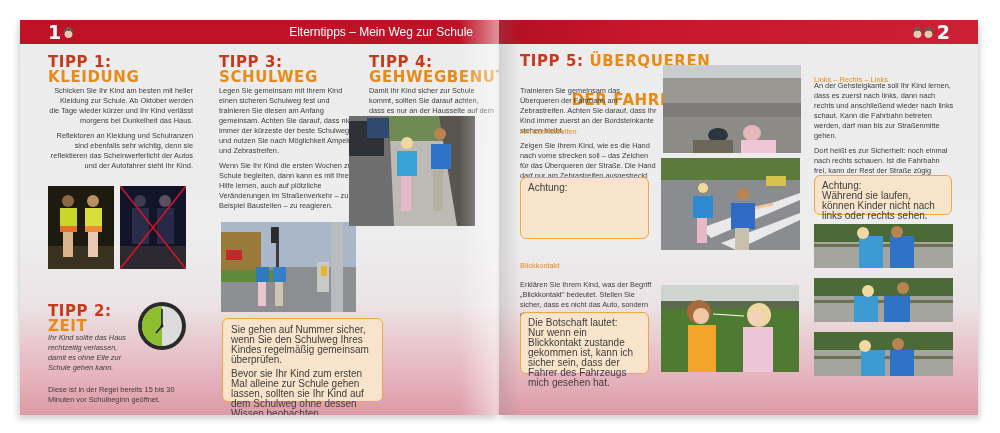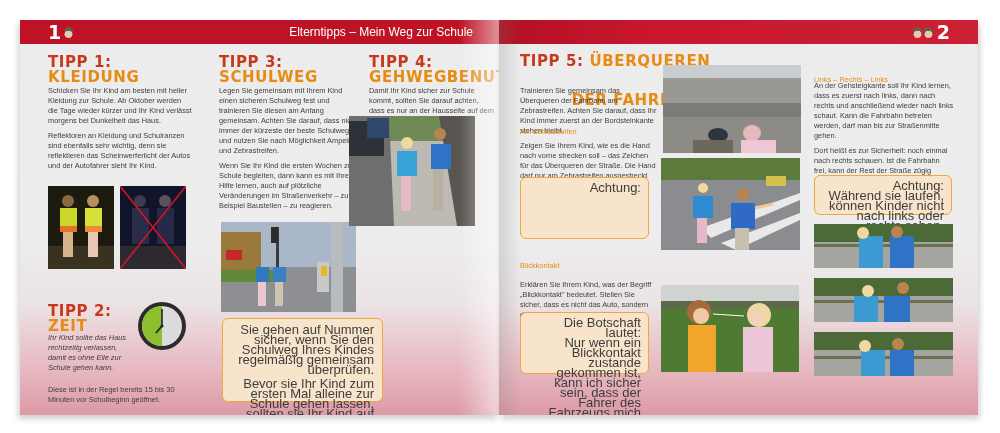--- a/index.html
+++ b/index.html
@@ -47,42 +47,42 @@
   h2.tipp .num { color: #c8381c; display: block; }
   h2.tipp .ttl { color: #e88b15; display: block; }
   h2.tipp.inline .num, h2.tipp.inline .ttl { display: inline; }
   h2.tipp.inline .ttl2 { color: #e88b15; display: block; margin-top: 24px; }
 
   .txt { position: absolute; font-size: 7.4px; line-height: 10px; color: #3d3d3d; }
   .txt p { margin: 0 0 5px 0; }
   .sub { position: absolute; font-size: 7.4px; color: #e88b15; }
   .callout {
     position: absolute; background: #f8e4cb; border: 1.5px solid #eea741; border-radius: 6px;
-    font-size: 13px; line-height: 10px; padding: 6px 8px; box-sizing: border-box; color: #3d3d3d; text-align: right;
+    font-size: 10px; line-height: 10px; padding: 6px 8px; box-sizing: border-box; color: #3d3d3d;
   }
   .callout p { margin: 0 0 4px 0; }
 
   .photo { position: absolute; overflow: hidden; }
   .photo svg { width: 100%; height: 100%; display: block; }
 </style>
 </head>
 <body>
 
 <div class="page left">
   <div class="header">
     <span class="page-num">1</span>
     <span class="head-icon" style="left:44px;"></span>
     <span class="header-title">Elterntipps – Mein Weg zur Schule</span>
   </div>
 
   <h2 class="tipp" style="left:28px; top:35px;">
     <span class="num">TIPP 1:</span>
     <span class="ttl">KLEIDUNG</span>
   </h2>
-  <div class="txt" style="left:28px; top:66px; width:145px;">
+  <div class="txt" style="left:28px; top:66px; width:145px;text-align:right;">
     <p>Schicken Sie Ihr Kind am besten mit heller Kleidung zur Schule. Ab Oktober werden die Tage wieder kürzer und Ihr Kind verlässt morgens bei Dunkelheit das Haus.</p>
     <p>Reflektoren an Kleidung und Schulranzen sind ebenfalls sehr wichtig, denn sie reflektieren das Scheinwerferlicht der Autos und der Autofahrer sieht Ihr Kind.</p>
   </div>
   <div class="photo" style="left:28px; top:166px; width:66px; height:83px;">
     <svg viewBox="0 0 66 83" preserveAspectRatio="none">
       <rect width="66" height="83" fill="#1d1a10"></rect>
       <rect y="60" width="66" height="23" fill="#3a3220"></rect>
       <rect x="12" y="22" width="17" height="24" fill="#c9d62a"></rect>
       <rect x="12" y="40" width="17" height="6" fill="#e8712a"></rect>
       <rect x="15" y="46" width="10" height="25" fill="#d9b48a"></rect>

